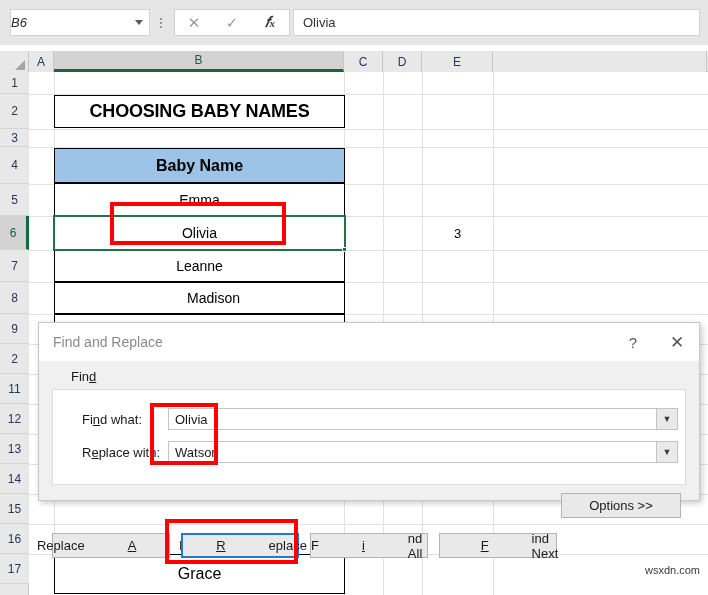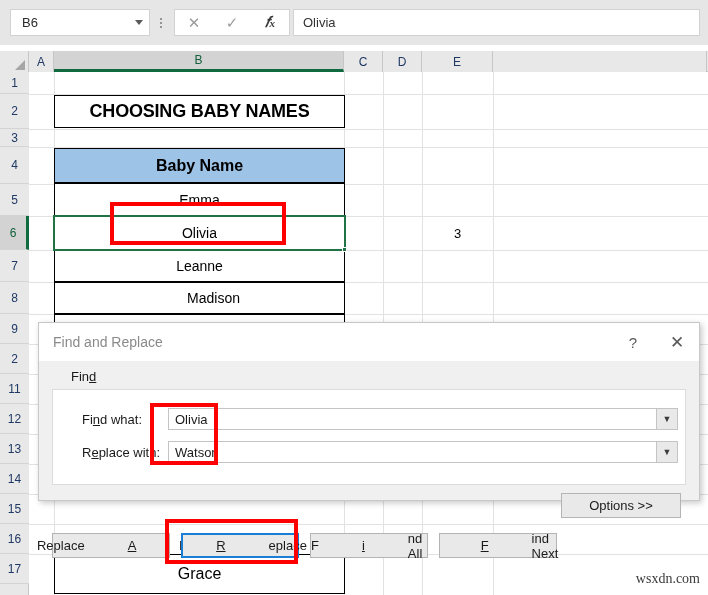--- a/index.html
+++ b/index.html
@@ -14,21 +14,22 @@
   
   .fbar {
     position: absolute; left: 0; top: 0; width: 708px; height: 45px;
     background: #e6e6e6;
     display: flex; align-items: center;
   }
   .namebox {
     margin-left: 10px; width: 140px; height: 27px;
     background: #ffffff; border: 1px solid #d2d2d2;
     display: flex; align-items: center; justify-content: space-between;
-    padding: 0 6px 0 11px;
+    padding: 0 6px 0 0;
+    font-style: italic;
   }
   .namebox-text { font-size: 13px; color: #2b2b2b; }
   .namebox-arrow {
     width: 0; height: 0; border-left: 4px solid transparent;
     border-right: 4px solid transparent; border-top: 5px solid #5a5a5a;
   }
   .vdots {
     width: 22px; height: 27px; display: flex; flex-direction: column;
     align-items: center; justify-content: center; gap: 2px;
   }
@@ -163,22 +164,22 @@
     display: flex; align-items: center; justify-content: center;
     font-size: 13px; color: #1a1a1a;
   }
   .btn-options { position: absolute; right: 18px; top: 170px; width: 120px; height: 25px; }
 
   .btn-row { position: absolute; left: 13px; top: 210px; display: flex; gap: 11px; }
   .btn-row .btn { width: 118px; height: 25px; gap: 43px; }
   .btn.focused { border: 2px solid #1a7fd4; }
 
   .watermark {
-    position: absolute; right: 8px; bottom: 8px;
-    font-size: 14px; color: #3a3a3a; font-family: Liberation Serif, serif;
+    position: absolute; right: 8px; bottom: 19px;
+    font-size: 11px; color: #3a3a3a; font-family: Liberation Sans, sans-serif;
   }
 </style>
 </head>
 <body>
 
 <div id="app">
 
   <div class="fbar">
     <div class="namebox">
       <span class="namebox-text">B6</span>

